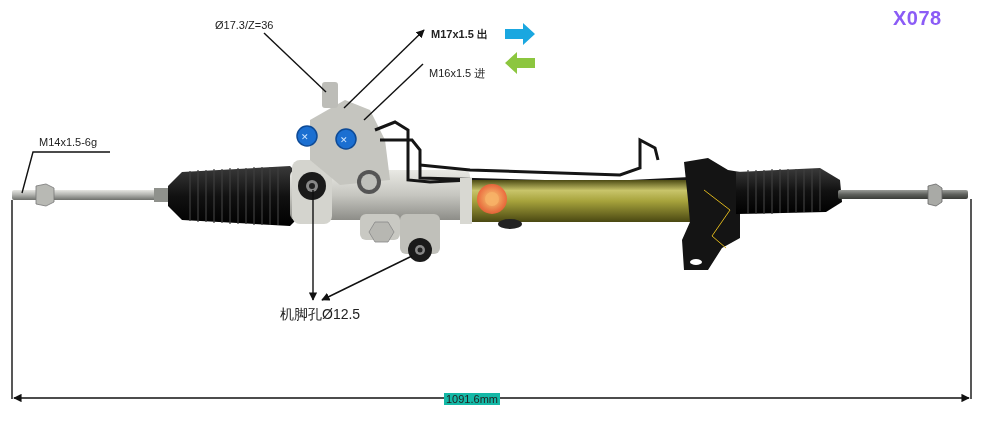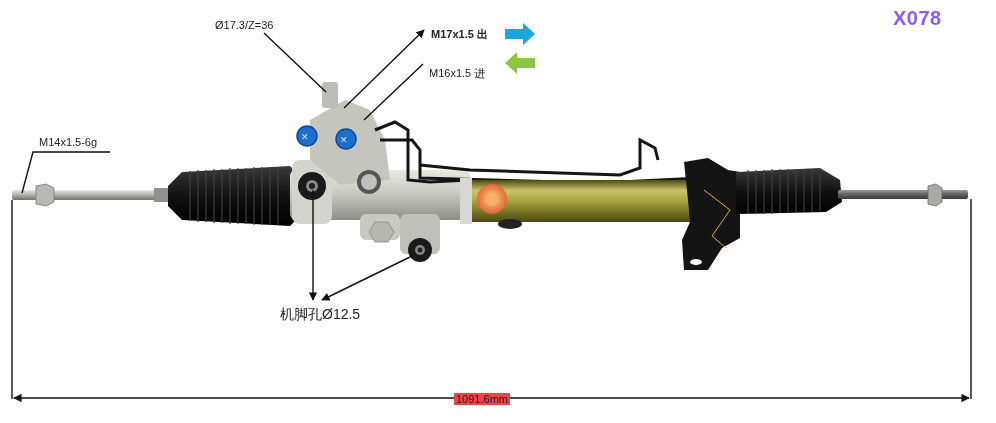--- a/index.html
+++ b/index.html
@@ -1,20 +1,20 @@
 <!DOCTYPE html>
 <html><head>
 <meta charset="utf-8">
 <style>
   html, body { margin: 0; padding: 0; background: #ffffff; }
   body { width: 996px; height: 423px; position: relative; overflow: hidden; font-family: "Liberation Sans", sans-serif; }
   #canvas { position: absolute; left: 0; top: 0; width: 996px; height: 423px; }
   .lbl { position: absolute; font-size: 11px; color: #222; white-space: nowrap; font-family: "Liberation Sans", sans-serif; }
   .part-code { position: absolute; left: 893px; top: 7px; font-size: 20px; font-weight: bold; color: #8b5cf6; font-family: "Liberation Sans", sans-serif; letter-spacing: 0.5px; }
-  .dim-label { position: absolute; left: 454px; top: 393px; font-size: 11px; color: #222; background: #ef4444; padding: 0 2px; }
+  .dim-label { position: absolute; left: 444px; top: 393px; font-size: 11px; color: #222; background: #14b8a6; padding: 0 2px; }
 </style>
 </head>
 <body>
 
 <div id="canvas">
   <svg width="996" height="423" viewBox="0 0 996 423" xmlns="http://www.w3.org/2000/svg">
     <defs>
       <linearGradient id="rodG" x1="0" y1="0" x2="0" y2="1">
         <stop offset="0" stop-color="#e6e6e2"></stop>
         <stop offset="0.45" stop-color="#b5b6b2"></stop>

